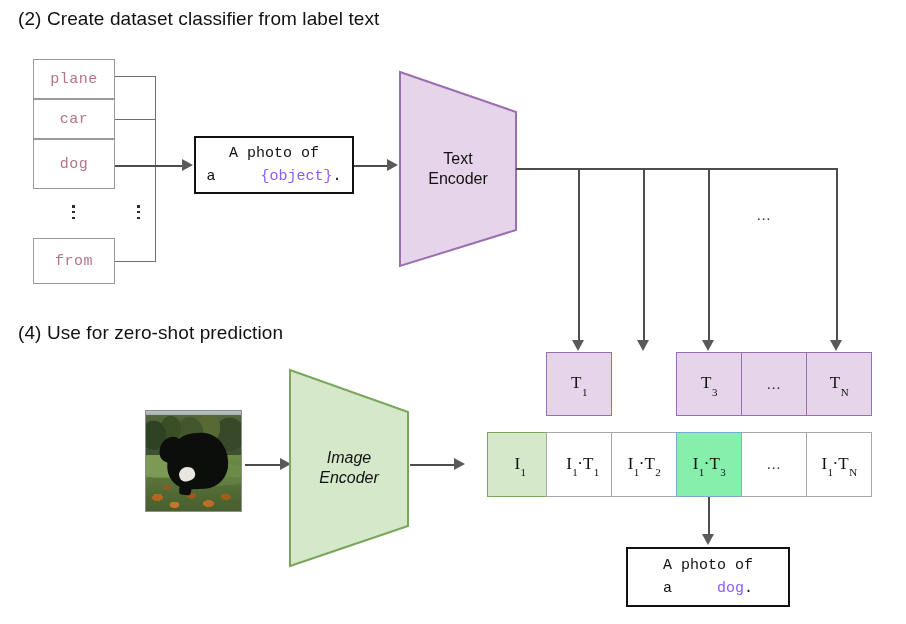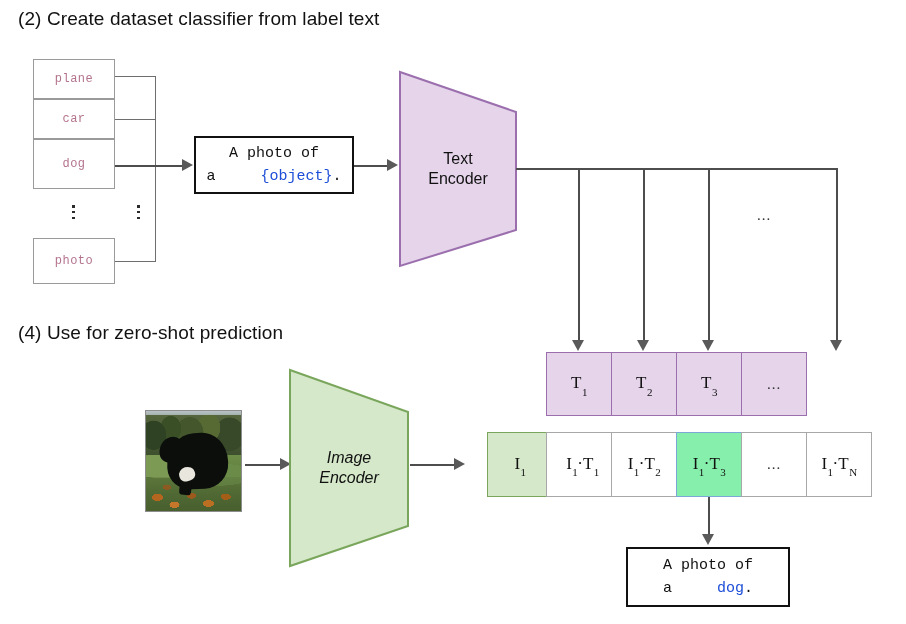--- a/index.html
+++ b/index.html
@@ -7,29 +7,29 @@
        font-family:"Liberation Sans", sans-serif;color:#000;}
   .stage{position:absolute;left:0;top:0;width:906px;height:624px;}
   .abs{position:absolute;}
 
   .section-title{font-size:19px;font-weight:400;color:#111;letter-spacing:.1px;
                  white-space:nowrap;font-family:"Liberation Sans", sans-serif;}
 
   
   .label-box{background:#ffffff;border:1.5px solid #9a9a9a;box-sizing:border-box;
              display:flex;align-items:center;justify-content:center;}
-  .label-box span{font-family:"Liberation Mono", monospace;font-size:12px;
+  .label-box span{font-family:"Liberation Mono", monospace;font-size:15px;
                   color:#b4738c;letter-spacing:.5px;}
 
   
   .prompt-box{background:#ffffff;border:2.2px solid #111;box-sizing:border-box;
               display:flex;flex-direction:column;align-items:center;justify-content:center;
               font-family:"Liberation Mono", monospace;font-size:15px;line-height:1.55;color:#111;}
   .prompt-box .ln{white-space:pre;}
-  .pink{color:#1d4ed8;margin-left:36px;}
+  .pink{color:#8b5cf6;margin-left:36px;}
 
   
   .encoder{box-sizing:border-box;display:flex;align-items:center;justify-content:center;}
   .enc-label{position:relative;z-index:3;text-align:center;font-size:16px;line-height:1.25;
              color:#111;font-family:"Liberation Sans", sans-serif;}
 
   
   .cell{box-sizing:border-box;display:flex;align-items:center;justify-content:center;
         font-family:"Liberation Serif", serif;font-size:17px;color:#111;}
   .cell .sub{font-size:11px;vertical-align:sub;position:relative;top:3px;left:.5px;}
@@ -102,21 +102,21 @@
   <div class="abs label-box" style="left:33px;top:59px;width:82px;height:40px;">
     <span>plane</span>
   </div>
   <div class="abs label-box" style="left:33px;top:99px;width:82px;height:40px;">
     <span>car</span>
   </div>
   <div class="abs label-box" style="left:33px;top:139px;width:82px;height:50px;">
     <span>dog</span>
   </div>
   <div class="abs label-box" style="left:33px;top:238px;width:82px;height:46px;">
-    <span>photo</span>
+    <span>from</span>
   </div>
 
   <div class="abs vdots" style="left:72px;top:205px;">
     <i></i>
       <i></i>
       <i></i>
   </div>
   <div class="abs vdots" style="left:137px;top:205px;">
     <i></i>
       <i></i>
@@ -164,28 +164,28 @@
   <div class="abs arrow-d" style="left:702px;top:340px;"></div>
 
   <div class="abs vline" style="left:836px;top:168px;height:173px;"></div>
   <div class="abs arrow-d" style="left:830px;top:340px;"></div>
 
   <div class="abs section-title" style="left:18px;top:322px;">(4) Use for zero-shot prediction</div>
 
   <div class="abs cell t-cell" style="left:546px;top:352px;width:66px;height:64px;align-items:center;">
     <span><span>T</span><span class="sub">1</span></span>
   </div>
-  <div class="abs cell t-cell" style="left:611px;top:352px;width:66px;height:64px;">
-    <span><span>T</span><span class="sub">2</span></span>
-  </div>
   <div class="abs cell t-cell" style="left:676px;top:352px;width:66px;height:64px;">
     <span><span>T</span><span class="sub">3</span></span>
   </div>
   <div class="abs cell t-cell" style="left:741px;top:352px;width:66px;height:64px;">
     <span class="dots">...</span>
+  </div>
+  <div class="abs cell t-cell" style="left:806px;top:352px;width:66px;height:64px;">
+    <span><span>T</span><span class="sub">N</span></span>
   </div>
 
   <div class="abs photo" style="left:145px;top:410px;width:97px;height:102px;">
     <div class="sky"></div>
     <div class="trees"></div>
     <div class="grass"></div>
     <div class="leaves"></div>
     <div class="dog"></div>
     <div class="dog-head"></div>
     <div class="dog-leg"></div>

